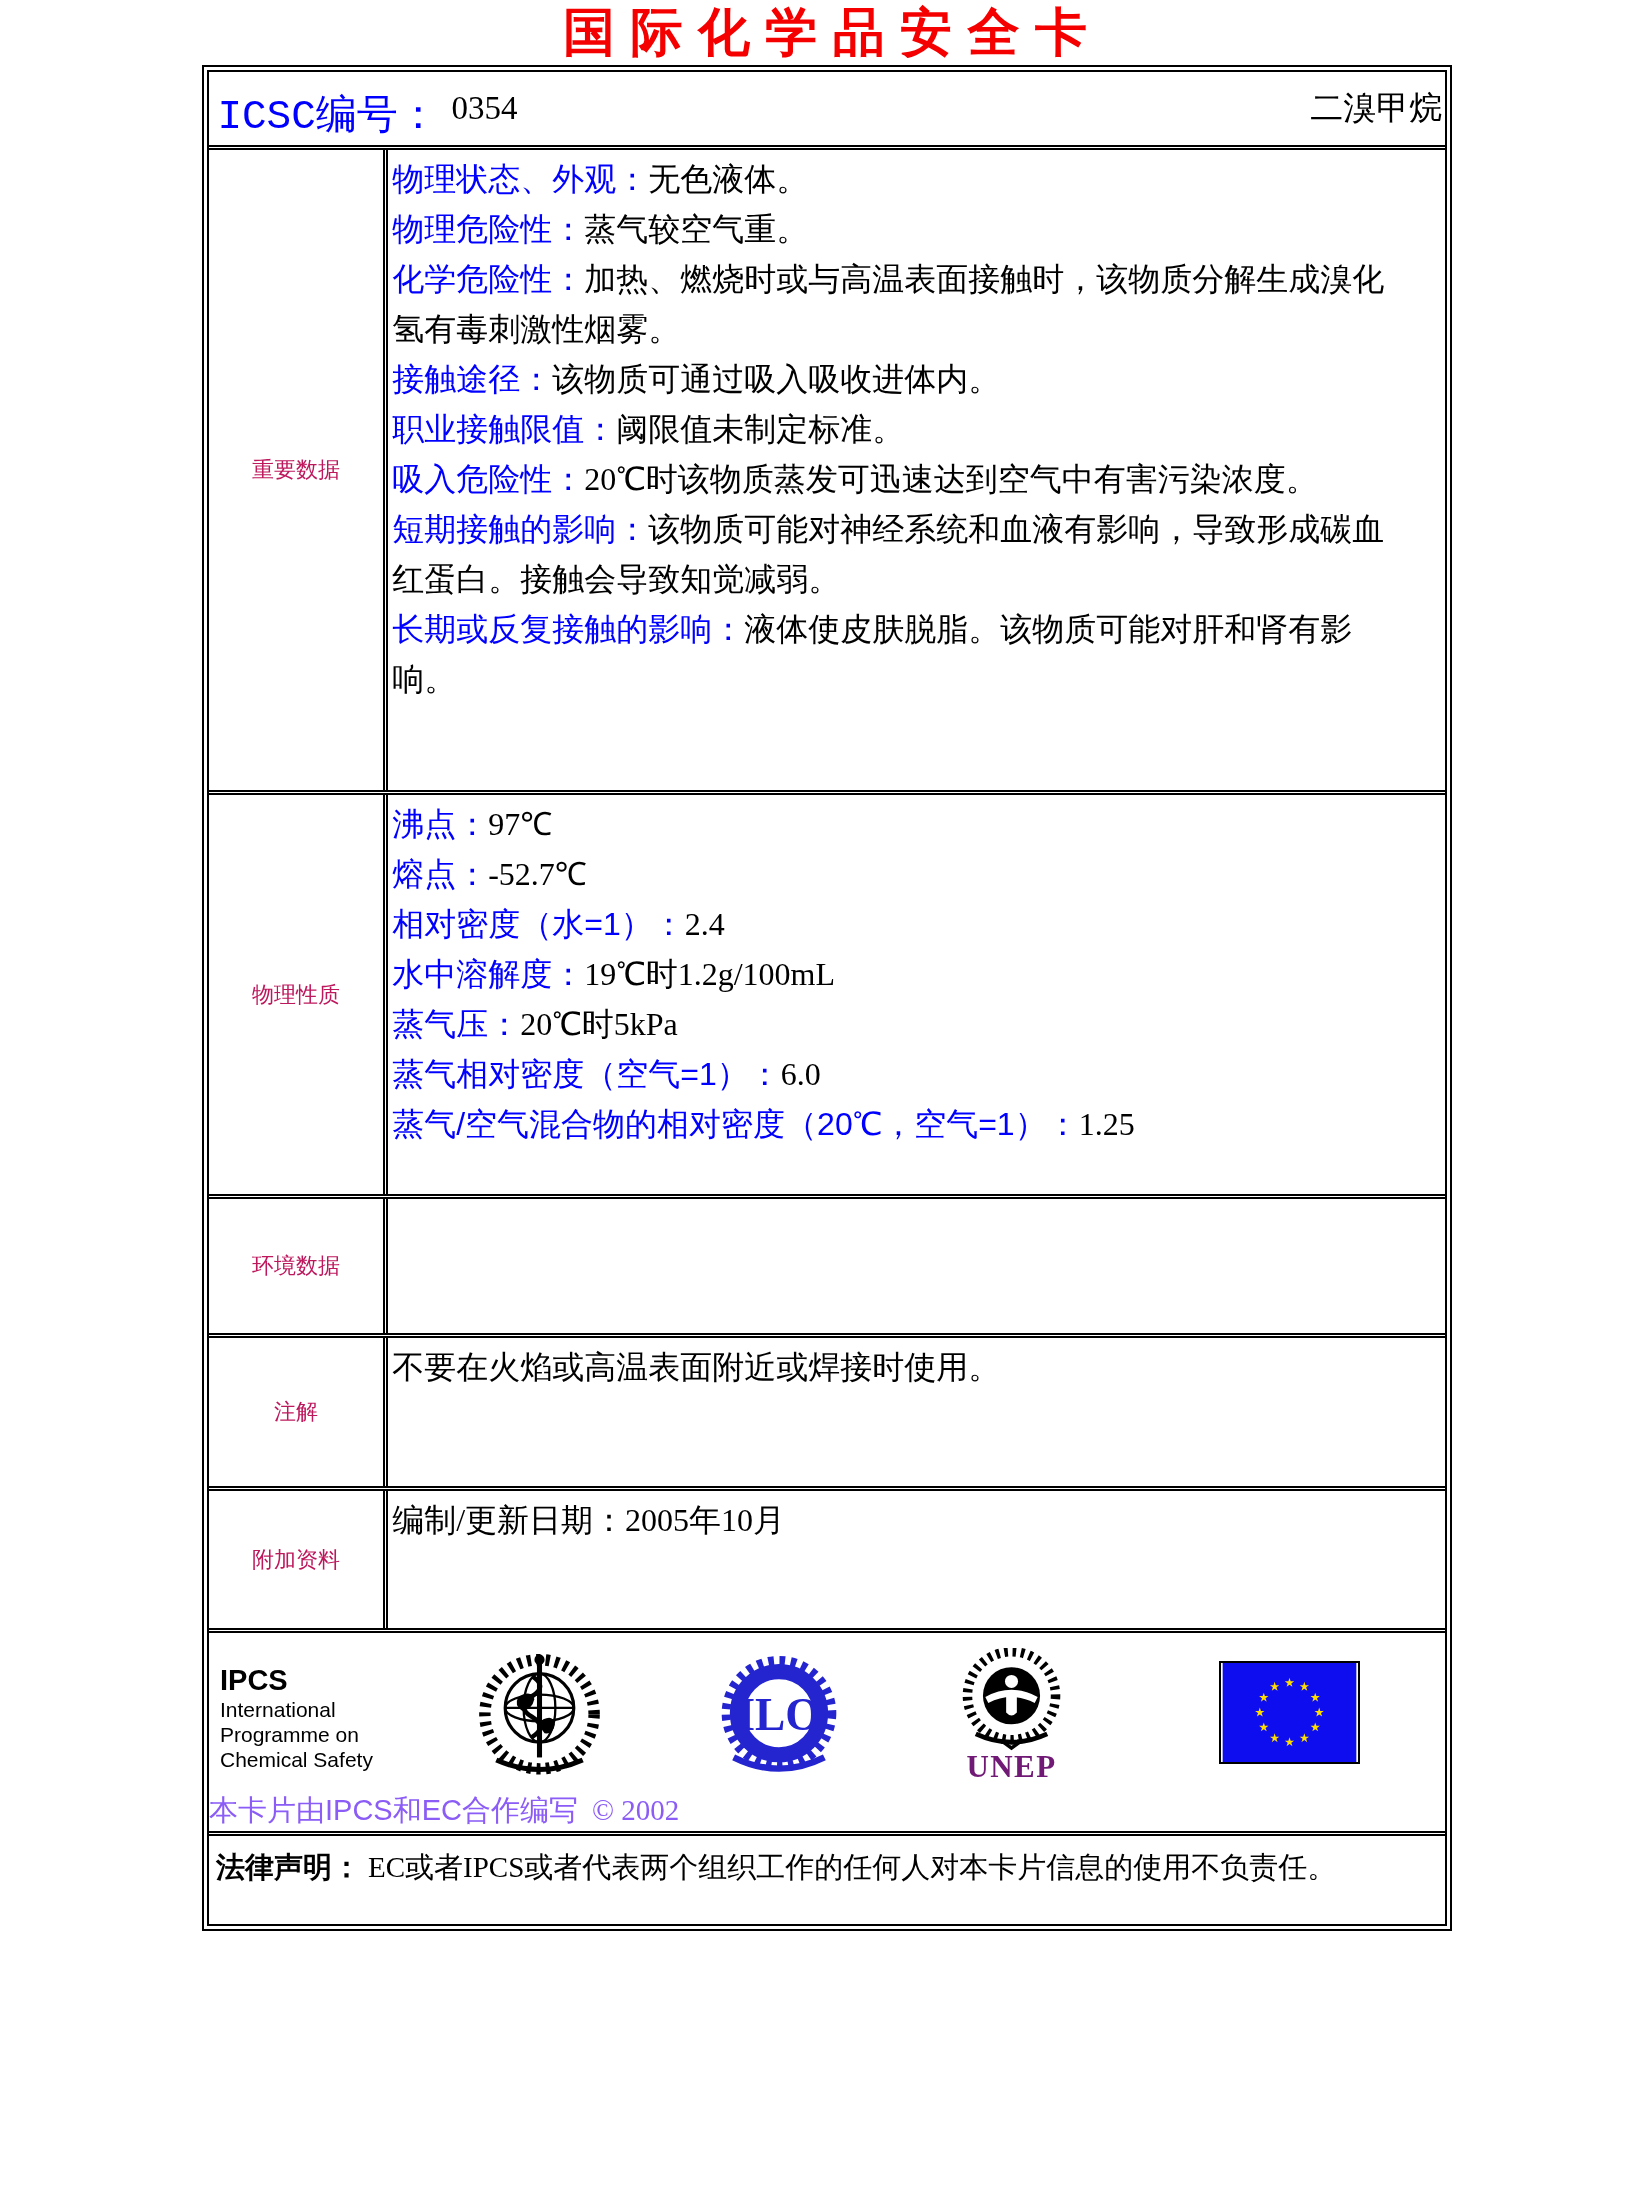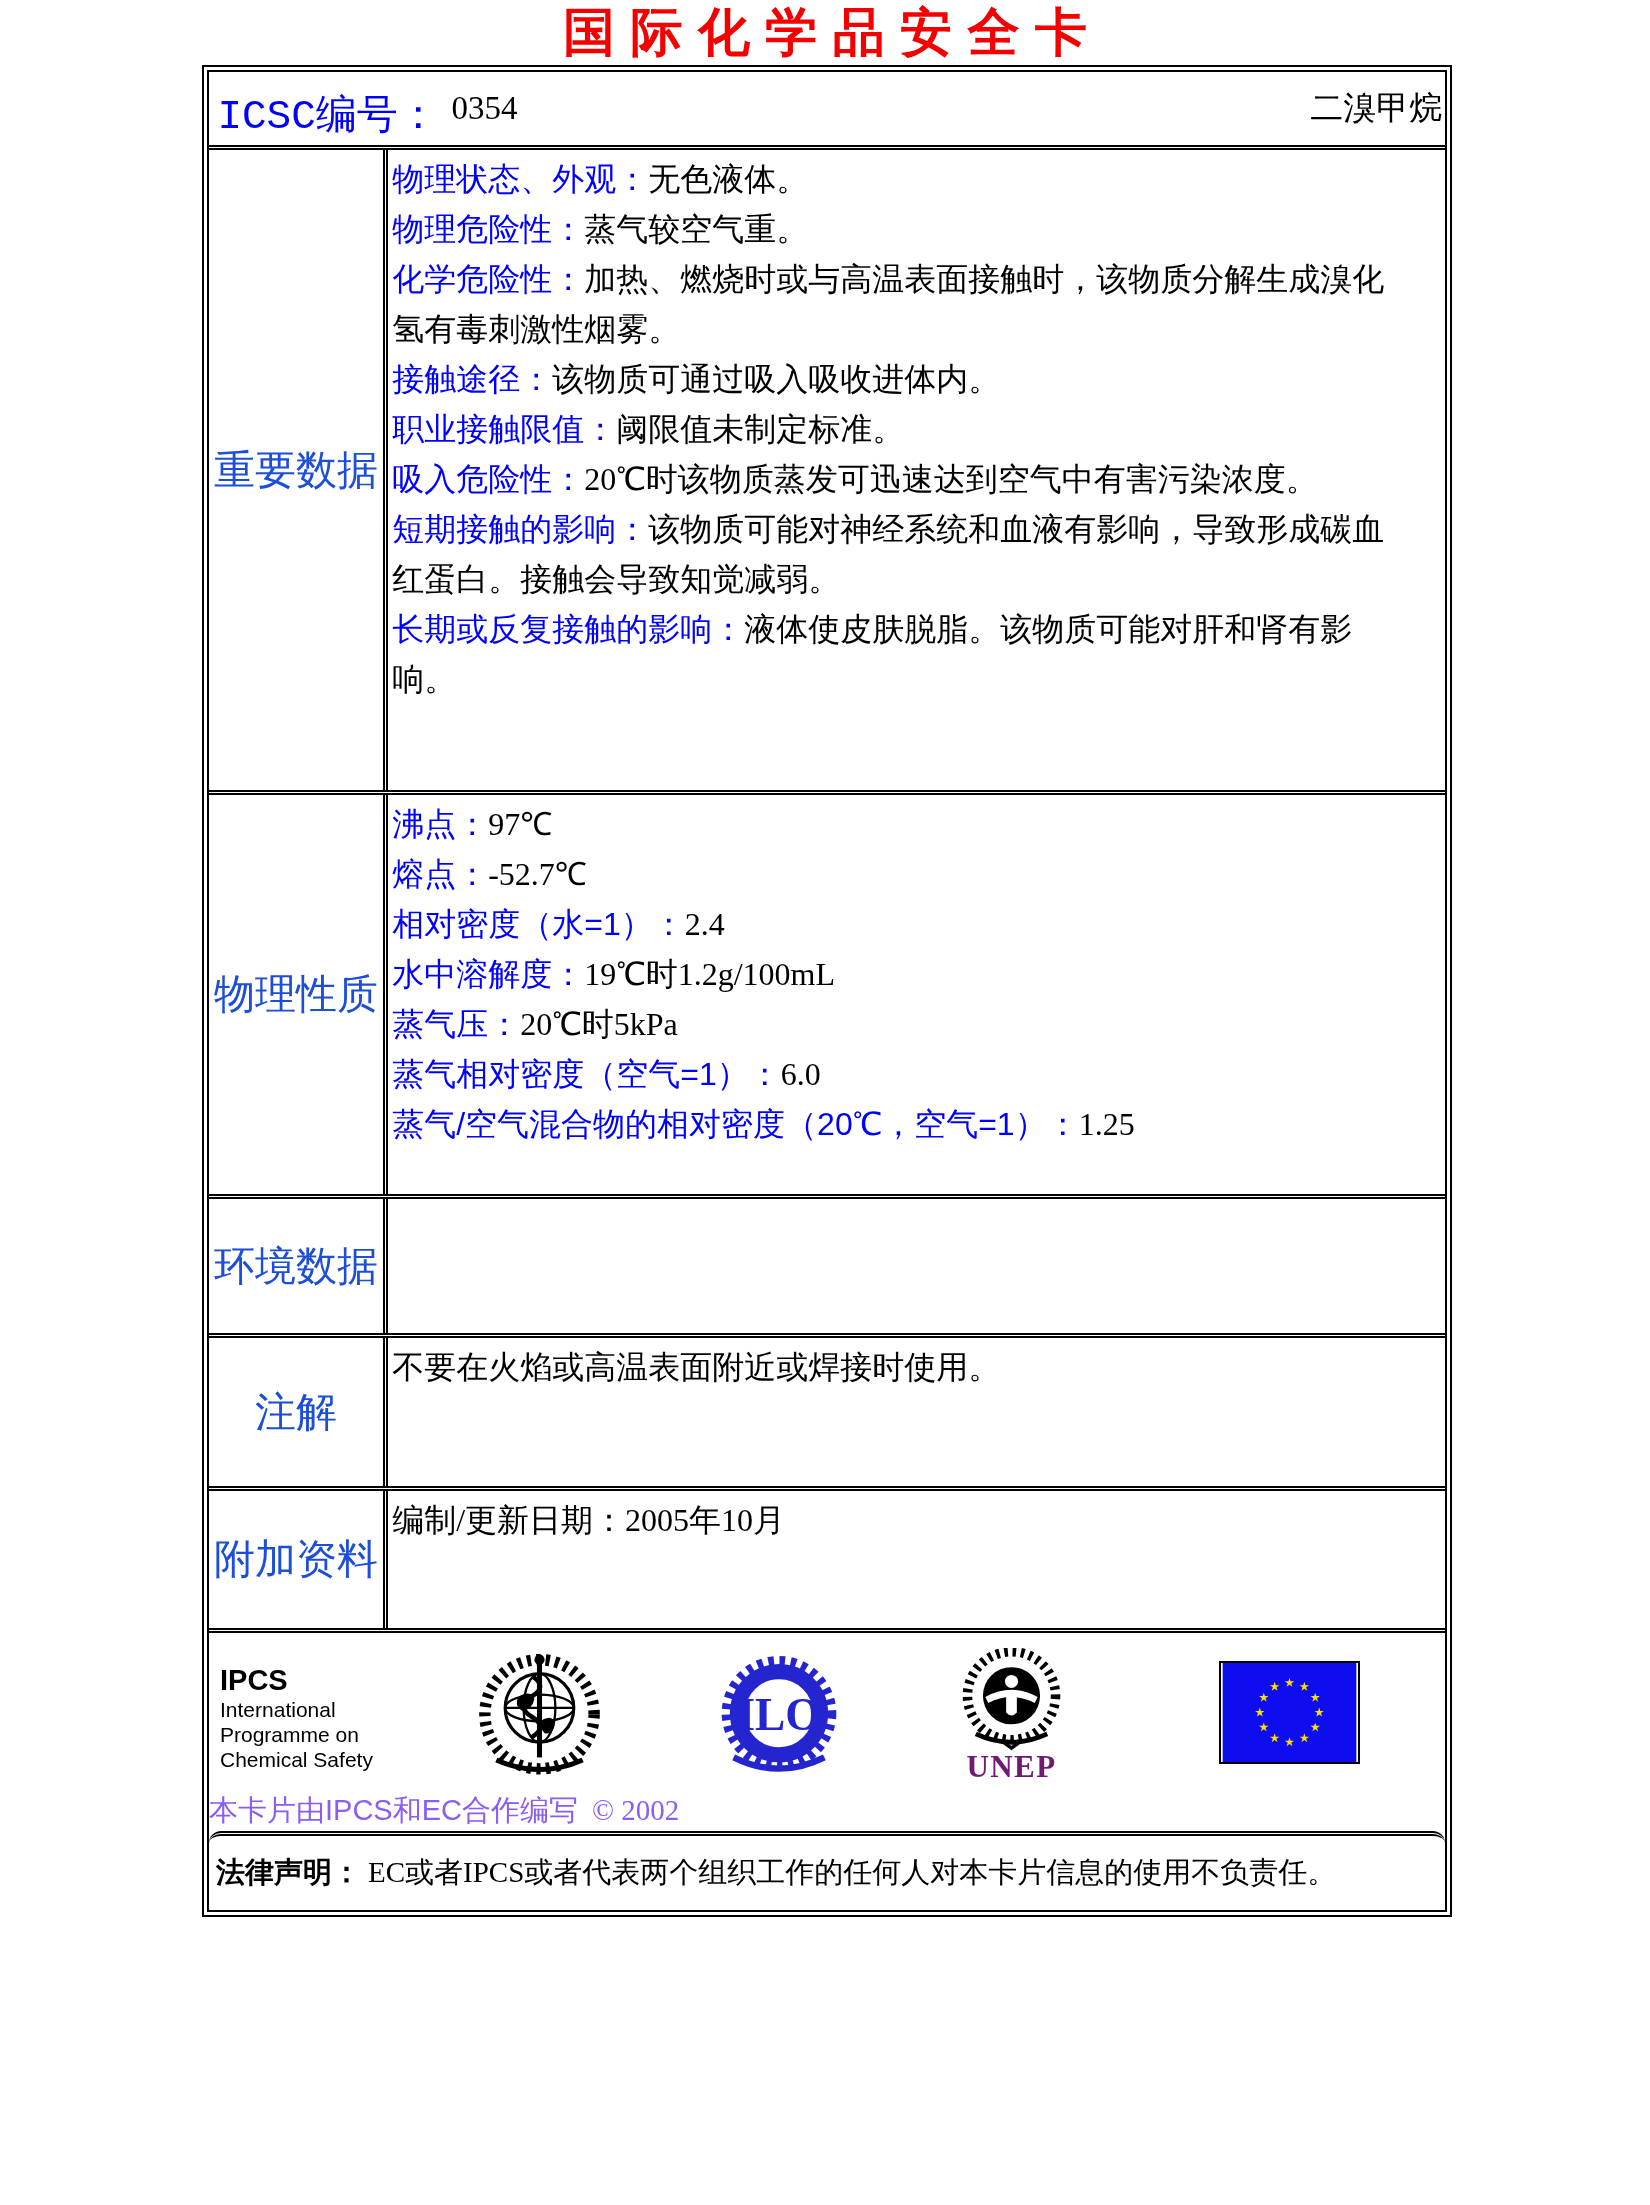--- a/index.html
+++ b/index.html
@@ -32,23 +32,23 @@
     background: #fff;
   }
   .row { display: flex; box-sizing: content-box; }
   .row + .row { border-top: 5.6px double #000; }
 
   .label-cell {
     width: 174px;
     flex: 0 0 174px;
     border-right: 5.6px double #000;
     display: flex; align-items: center; justify-content: center;
-    color: #1d4ed8;
-    font-family: "Liberation Sans", sans-serif;
-    font-size: 41px;
+    color: #be185d;
+    font-family: "Liberation Sans", sans-serif;
+    font-size: 22px;
   }
   .content-cell {
     flex: 1 1 auto;
     padding: 4.2px 4.2px 0 4.2px;
     overflow: hidden;
   }
   .content-cell p {
     margin: 0;
     font-size: 32px;
     line-height: 50px;
@@ -116,24 +116,23 @@
     text-align: left;
     font-size: 29px;
     color: #8b5cf6;
     font-family: "Liberation Sans", sans-serif;
   }
   .caption-copy { font-family: "Liberation Serif", serif; margin-left: 14px; }
 
   
   .legal-row {
     height: 64px;
-    align-items: center;
-    padding: 5px 7px;
+    align-items: flex-start;
+    padding: 12px 7px;
     box-sizing: content-box;
-    border-radius: 12px;
   }
   .legal-label {
     font-family: "Liberation Sans", sans-serif;
     font-weight: bold;
     font-size: 29px;
     color: #000;
     flex: 0 0 auto;
   }
   .legal-text { font-size: 29px; color: #000; margin-left: 7px; }
 </style>

